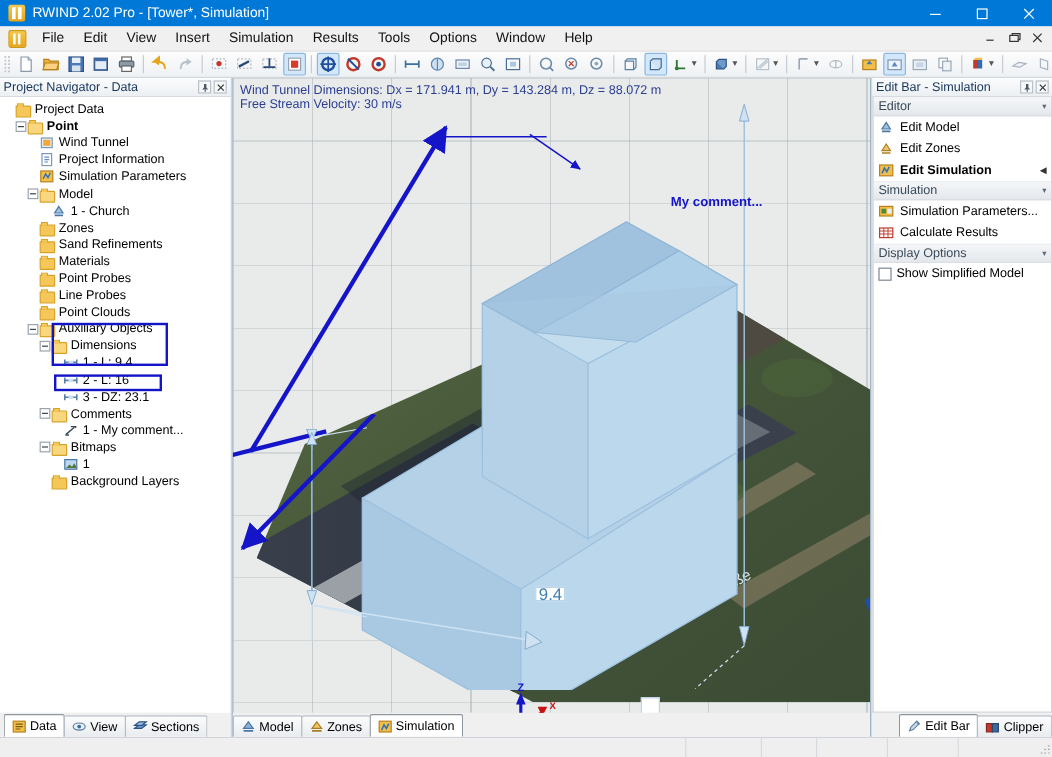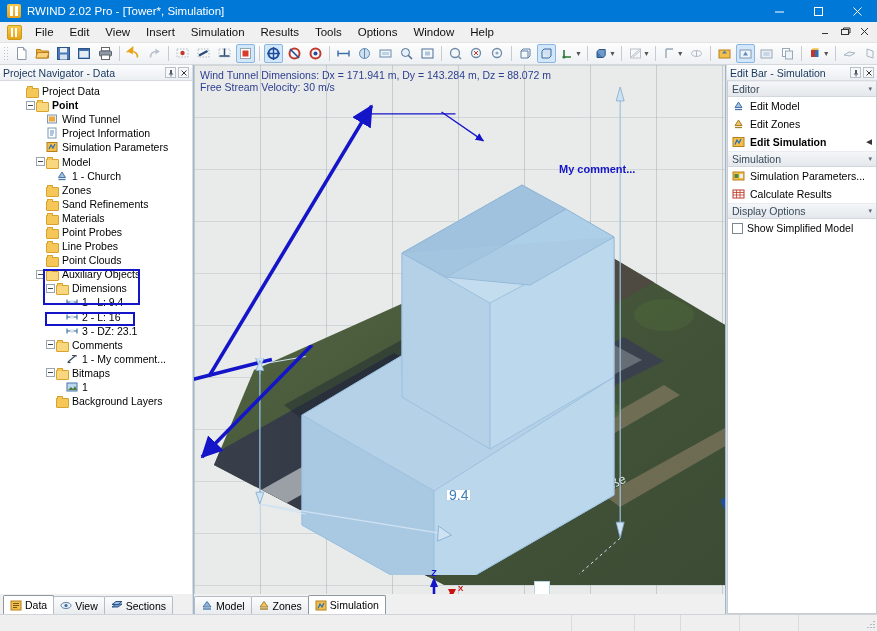--- a/index.html
+++ b/index.html
@@ -53,21 +53,21 @@
 
   
   .nav{width:192px;background:#fff;display:flex;flex-direction:column;flex:none;
      border-right:1px solid #d9dde2;}
   .pane-hdr{height:15px;background:linear-gradient(#fbfcfd,#eceff2);
      border-bottom:1px solid #d7dbe0;display:flex;align-items:center;padding:0 3px;
      font-size:10.5px;color:#17365d;flex:none;}
   .pane-hdr .ttl{flex:1;white-space:nowrap;overflow:hidden;}
   .pane-hdr .pbtn{width:11px;height:11px;display:flex;align-items:center;justify-content:center;
      font-size:9px;color:#333;border:1px solid #b9c0c8;background:#f6f8fa;margin-left:2px;box-sizing:border-box;}
-  .tree{flex:1;overflow:hidden;padding:3px 0 0 13px;position:relative;background:#fff;}
+  .tree{flex:1;overflow:hidden;padding:3px 0 0 0;position:relative;background:#fff;}
   .trow{height:14.1px;display:flex;align-items:center;white-space:nowrap;font-size:10.5px;color:#000;}
   .trow .exp{width:9px;height:9px;margin-right:1px;flex:none;position:relative;}
   .trow .exp.box{border:1px solid #9aa4ae;background:#fff;box-sizing:border-box;}
   .trow .exp.box:before{content:"";position:absolute;left:1px;top:3px;width:5px;height:1px;background:#3b4754;}
   .ico{width:13px;height:12px;margin-right:3px;flex:none;position:relative;}
   .folder{width:13px;height:10px;background:#f4c758;border:1px solid #d9a32b;
      border-radius:0 1px 1px 1px;box-sizing:border-box;position:relative;}
   .folder:before{content:"";position:absolute;left:0;top:-3px;width:6px;height:3px;
      background:#f4c758;border:1px solid #d9a32b;border-bottom:none;border-radius:1px 1px 0 0;box-sizing:border-box;}
   .folder.open{background:#f9d77e;}
@@ -890,20 +890,42 @@
           </div>
           <div class="grp-hdr">
             <span class="ttl">Display Options</span>
             <span class="carret">▾</span>
           </div>
           <div class="eb-item">
             <span class="chk"></span>
             <span>Show Simplified Model</span>
           </div>
         </div>
+      <div class="bottomwrap">
+        <div class="tabstrip" style="padding-left:22px;">
+          <div class="tab active">
+            <span class="tico">
+              <svg width="12" height="11" viewBox="0 0 12 11">
+                  <path d="M2 9l3-1 5-5-2-2-5 5z" fill="#cfdce8" stroke="#5a7fa5"></path>
+                  <path d="M8 2l2 2" stroke="#5a7fa5"></path>
+                </svg>
+            </span>
+            <span>Edit Bar</span>
+          </div>
+          <div class="tab">
+            <span class="tico">
+              <svg width="12" height="11" viewBox="0 0 12 11">
+                  <path d="M1 3h5v7h-5z" fill="#c0392b" stroke="#8a2a1e"></path>
+                  <path d="M6 3h5v7h-5z" fill="#3d6a99" stroke="#264a70"></path>
+                </svg>
+            </span>
+            <span>Clipper</span>
+          </div>
+        </div>
+      </div>
     </div>
   </div>
 
   <div class="statusbar">
     <div class="sb-first"></div>
     <div class="sb-cell"></div>
     <div class="sb-cell" style="width:45px;"></div>
     <div class="sb-cell" style="width:58px;"></div>
     <div class="sb-cell" style="width:58px;"></div>
     <div class="sb-cell" style="width:62px;border-right:none;"></div>

